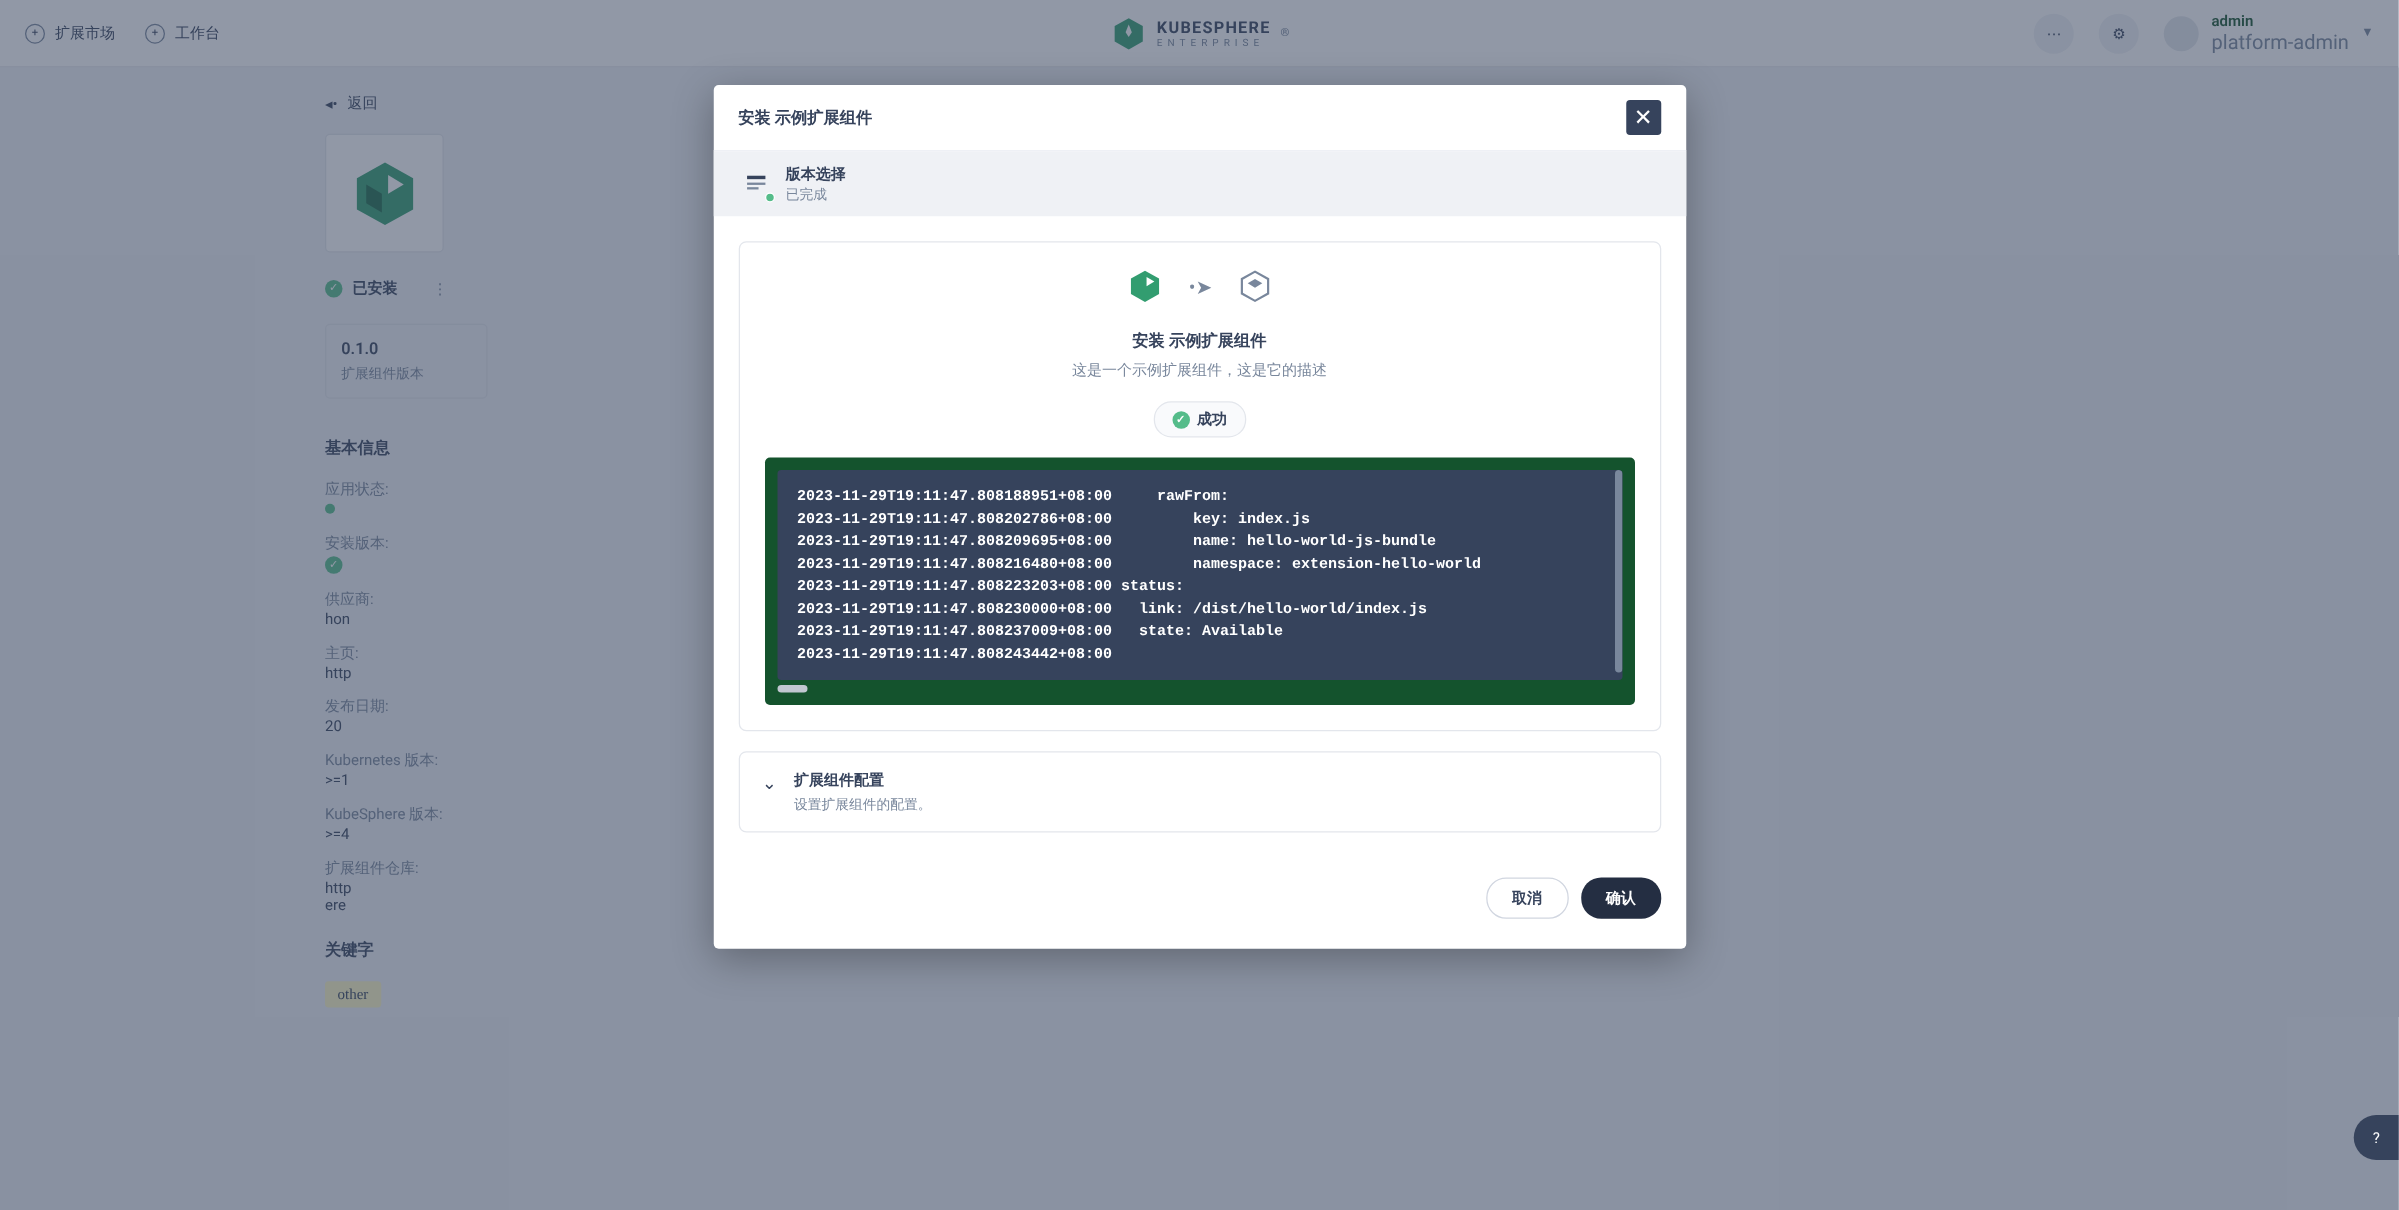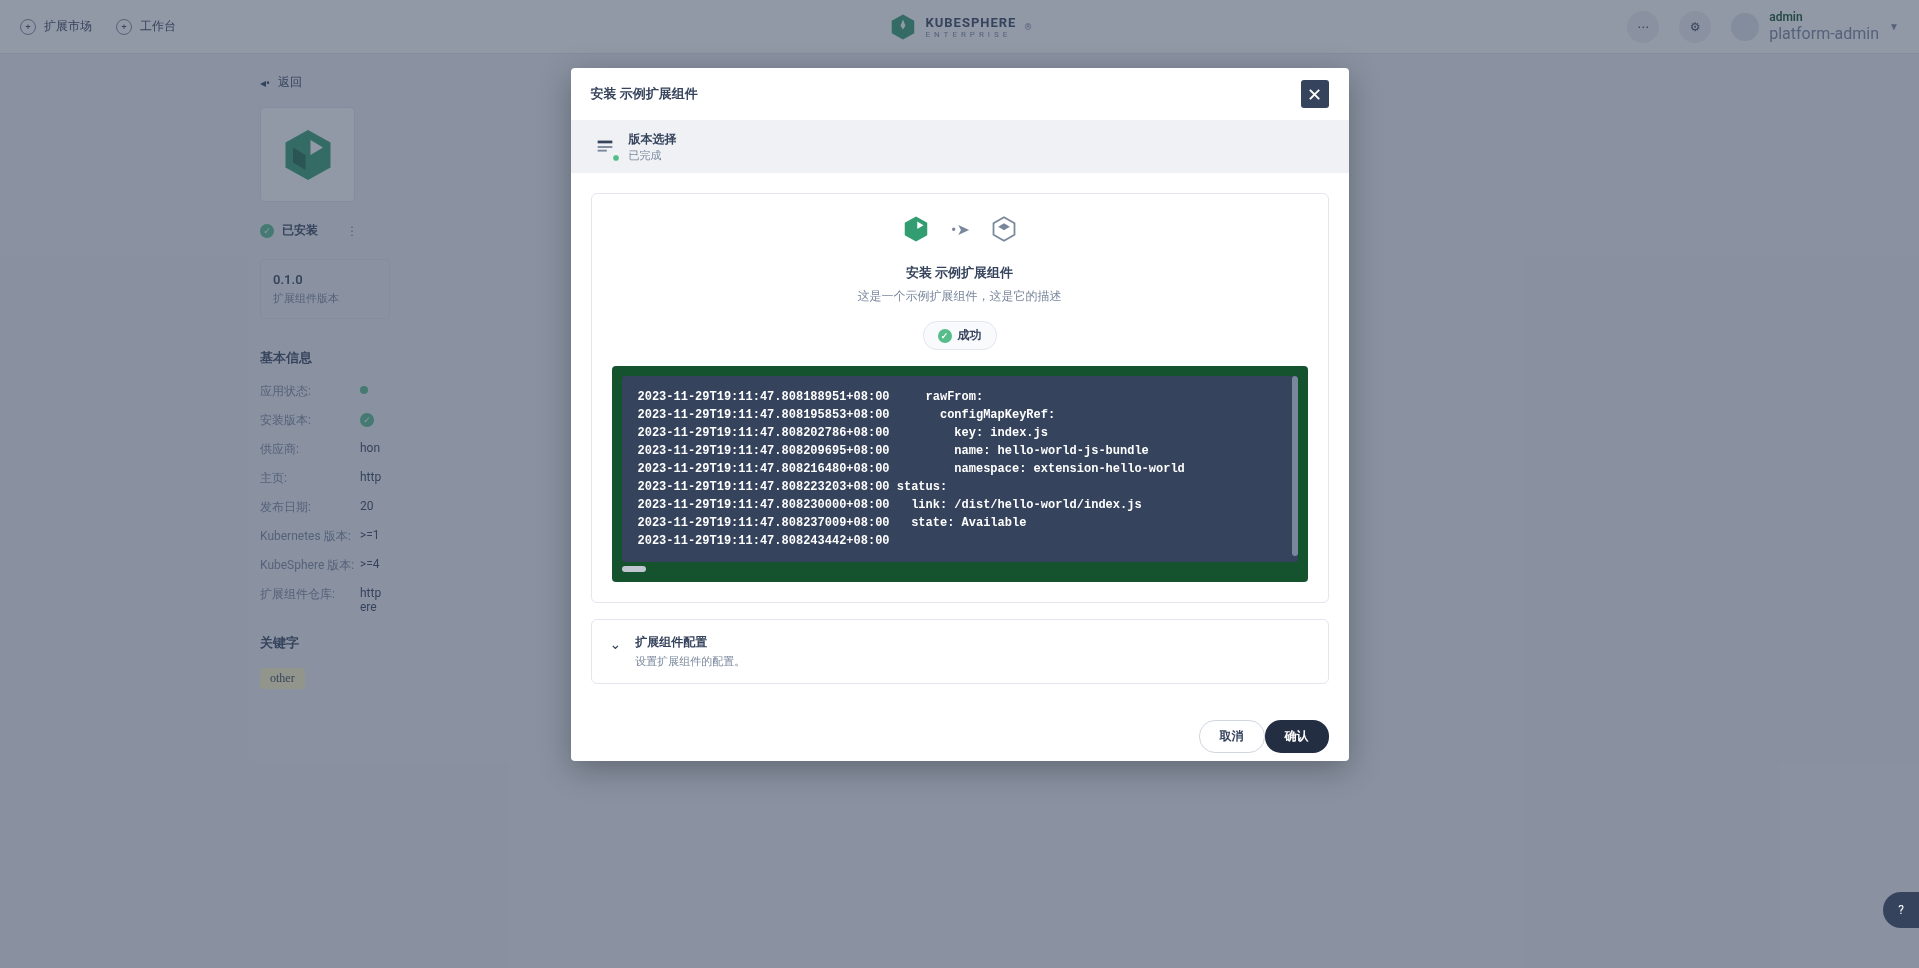--- a/index.html
+++ b/index.html
@@ -21,21 +21,21 @@
     
     .detail-page { padding: 20px 260px; }
     .back-link { display: flex; align-items: center; gap: 8px; font-size: 12px; color: #36435c; cursor: pointer; margin-bottom: 16px; }
     .ext-card { width: 95px; height: 95px; background: #fff; border: 1px solid #e3e6ec; border-radius: 4px; display: flex; align-items: center; justify-content: center; margin-bottom: 20px; }
     .status-row { display: flex; align-items: center; gap: 8px; margin-bottom: 20px; }
     .status-check { width: 14px; height: 14px; background: #55bc8a; border-radius: 50%; display: inline-flex; align-items: center; justify-content: center; color: #fff; font-size: 9px; }
     .version-box { border: 1px solid #e3e6ec; padding: 12px; border-radius: 4px; width: 130px; margin-bottom: 30px; }
     .version-num { font-weight: 600; font-size: 13px; }
     .version-label { font-size: 11px; color: #79879c; margin-top: 4px; }
     .section-title { font-weight: 700; font-size: 13px; margin-bottom: 16px; }
-    .info-row { display: flex; margin-bottom: 12px; font-size: 12px; }
+    .info-row { display: flex; margin-bottom: 12px; font-size: 12px; flex-direction: column; }
     .info-label { width: 100px; color: #79879c; }
     .info-value { color: #36435c; }
     .tag { background: #fef9c3; padding: 3px 10px; border-radius: 3px; font-size: 12px; display: inline-block; font-family: Liberation Serif, serif; }
     
     
     .overlay { position: absolute; inset: 0; background: rgba(54, 67, 92, 0.55); display: flex; align-items: flex-start; justify-content: center; padding-top: 68px; }
     
     
     .modal { width: 778px; background: #fff; border-radius: 4px; box-shadow: 0 8px 32px rgba(0,0,0,0.3); position: relative; }
     .modal-header { padding: 12px 20px; display: flex; align-items: center; justify-content: space-between; border-bottom: 1px solid #eef0f5; }
@@ -65,21 +65,21 @@
     .log-box { background: #36435c; color: #fff; font-family: "Courier New", monospace; font-size: 12px; padding: 12px 16px; border-radius: 3px; line-height: 1.5; position: relative; overflow-x: hidden; }
     .log-box::after { content: ""; position: absolute; right: 0; top: 0; bottom: 6px; width: 6px; background: #79879c; border-radius: 3px; }
     .log-line { white-space: pre; font-weight: 600; }
     .scroll-thumb { height: 6px; background: #c1c7d1; border-radius: 3px; width: 24px; margin-top: 4px; }
     
     .config-card { border: 1px solid #e3e6ec; border-radius: 6px; padding: 14px 18px; margin-top: 16px; display: flex; align-items: flex-start; gap: 14px; cursor: pointer; }
     .chevron { font-size: 14px; color: #36435c; margin-top: 2px; }
     .config-title { font-size: 12px; font-weight: 600; }
     .config-desc { font-size: 11px; color: #79879c; margin-top: 3px; }
     
-    .modal-footer { padding: 16px 20px 8px; display: flex; justify-content: flex-end; }
+    .modal-footer { padding: 16px 20px 24px; display: flex; justify-content: flex-end; gap: 10px; }
     .btn { padding: 7px 20px; border-radius: 16px; font-size: 12px; font-weight: 600; cursor: pointer; border: none; }
     .btn-default { background: #fff; border: 1px solid #d1d6e0; color: #36435c; }
     .btn-primary { background: #242e42; color: #fff; }
     
     .help-btn { position: absolute; right: 0; bottom: 40px; width: 36px; height: 36px; background: #36435c; color: #fff; border-radius: 18px 0 0 18px; display: flex; align-items: center; justify-content: center; cursor: pointer; }
     
     svg.hex { width: 30px; height: 30px; }
     svg.hex-lg { width: 60px; height: 60px; }
   </style>
 </head>
@@ -224,21 +224,20 @@
         <div class="install-desc">这是一个示例扩展组件，这是它的描述</div>
         <div class="success-badge">
           <span class="success-pill">
             <span class="status-check">✓</span>
             <span>成功</span>
           </span>
         </div>
         <div class="log-wrap">
           <div class="log-box" id="log-box">
               <div class="log-line">2023-11-29T19:11:47.808188951+08:00     rawFrom:</div>
-              <div class="log-line">2023-11-29T19:11:47.808195853+08:00       configMapKeyRef:</div>
               <div class="log-line">2023-11-29T19:11:47.808202786+08:00         key: index.js</div>
               <div class="log-line">2023-11-29T19:11:47.808209695+08:00         name: hello-world-js-bundle</div>
               <div class="log-line">2023-11-29T19:11:47.808216480+08:00         namespace: extension-hello-world</div>
               <div class="log-line">2023-11-29T19:11:47.808223203+08:00 status:</div>
               <div class="log-line">2023-11-29T19:11:47.808230000+08:00   link: /dist/hello-world/index.js</div>
               <div class="log-line">2023-11-29T19:11:47.808237009+08:00   state: Available</div>
               <div class="log-line">2023-11-29T19:11:47.808243442+08:00</div>
             </div>
           <div class="scroll-thumb"></div>
         </div>

